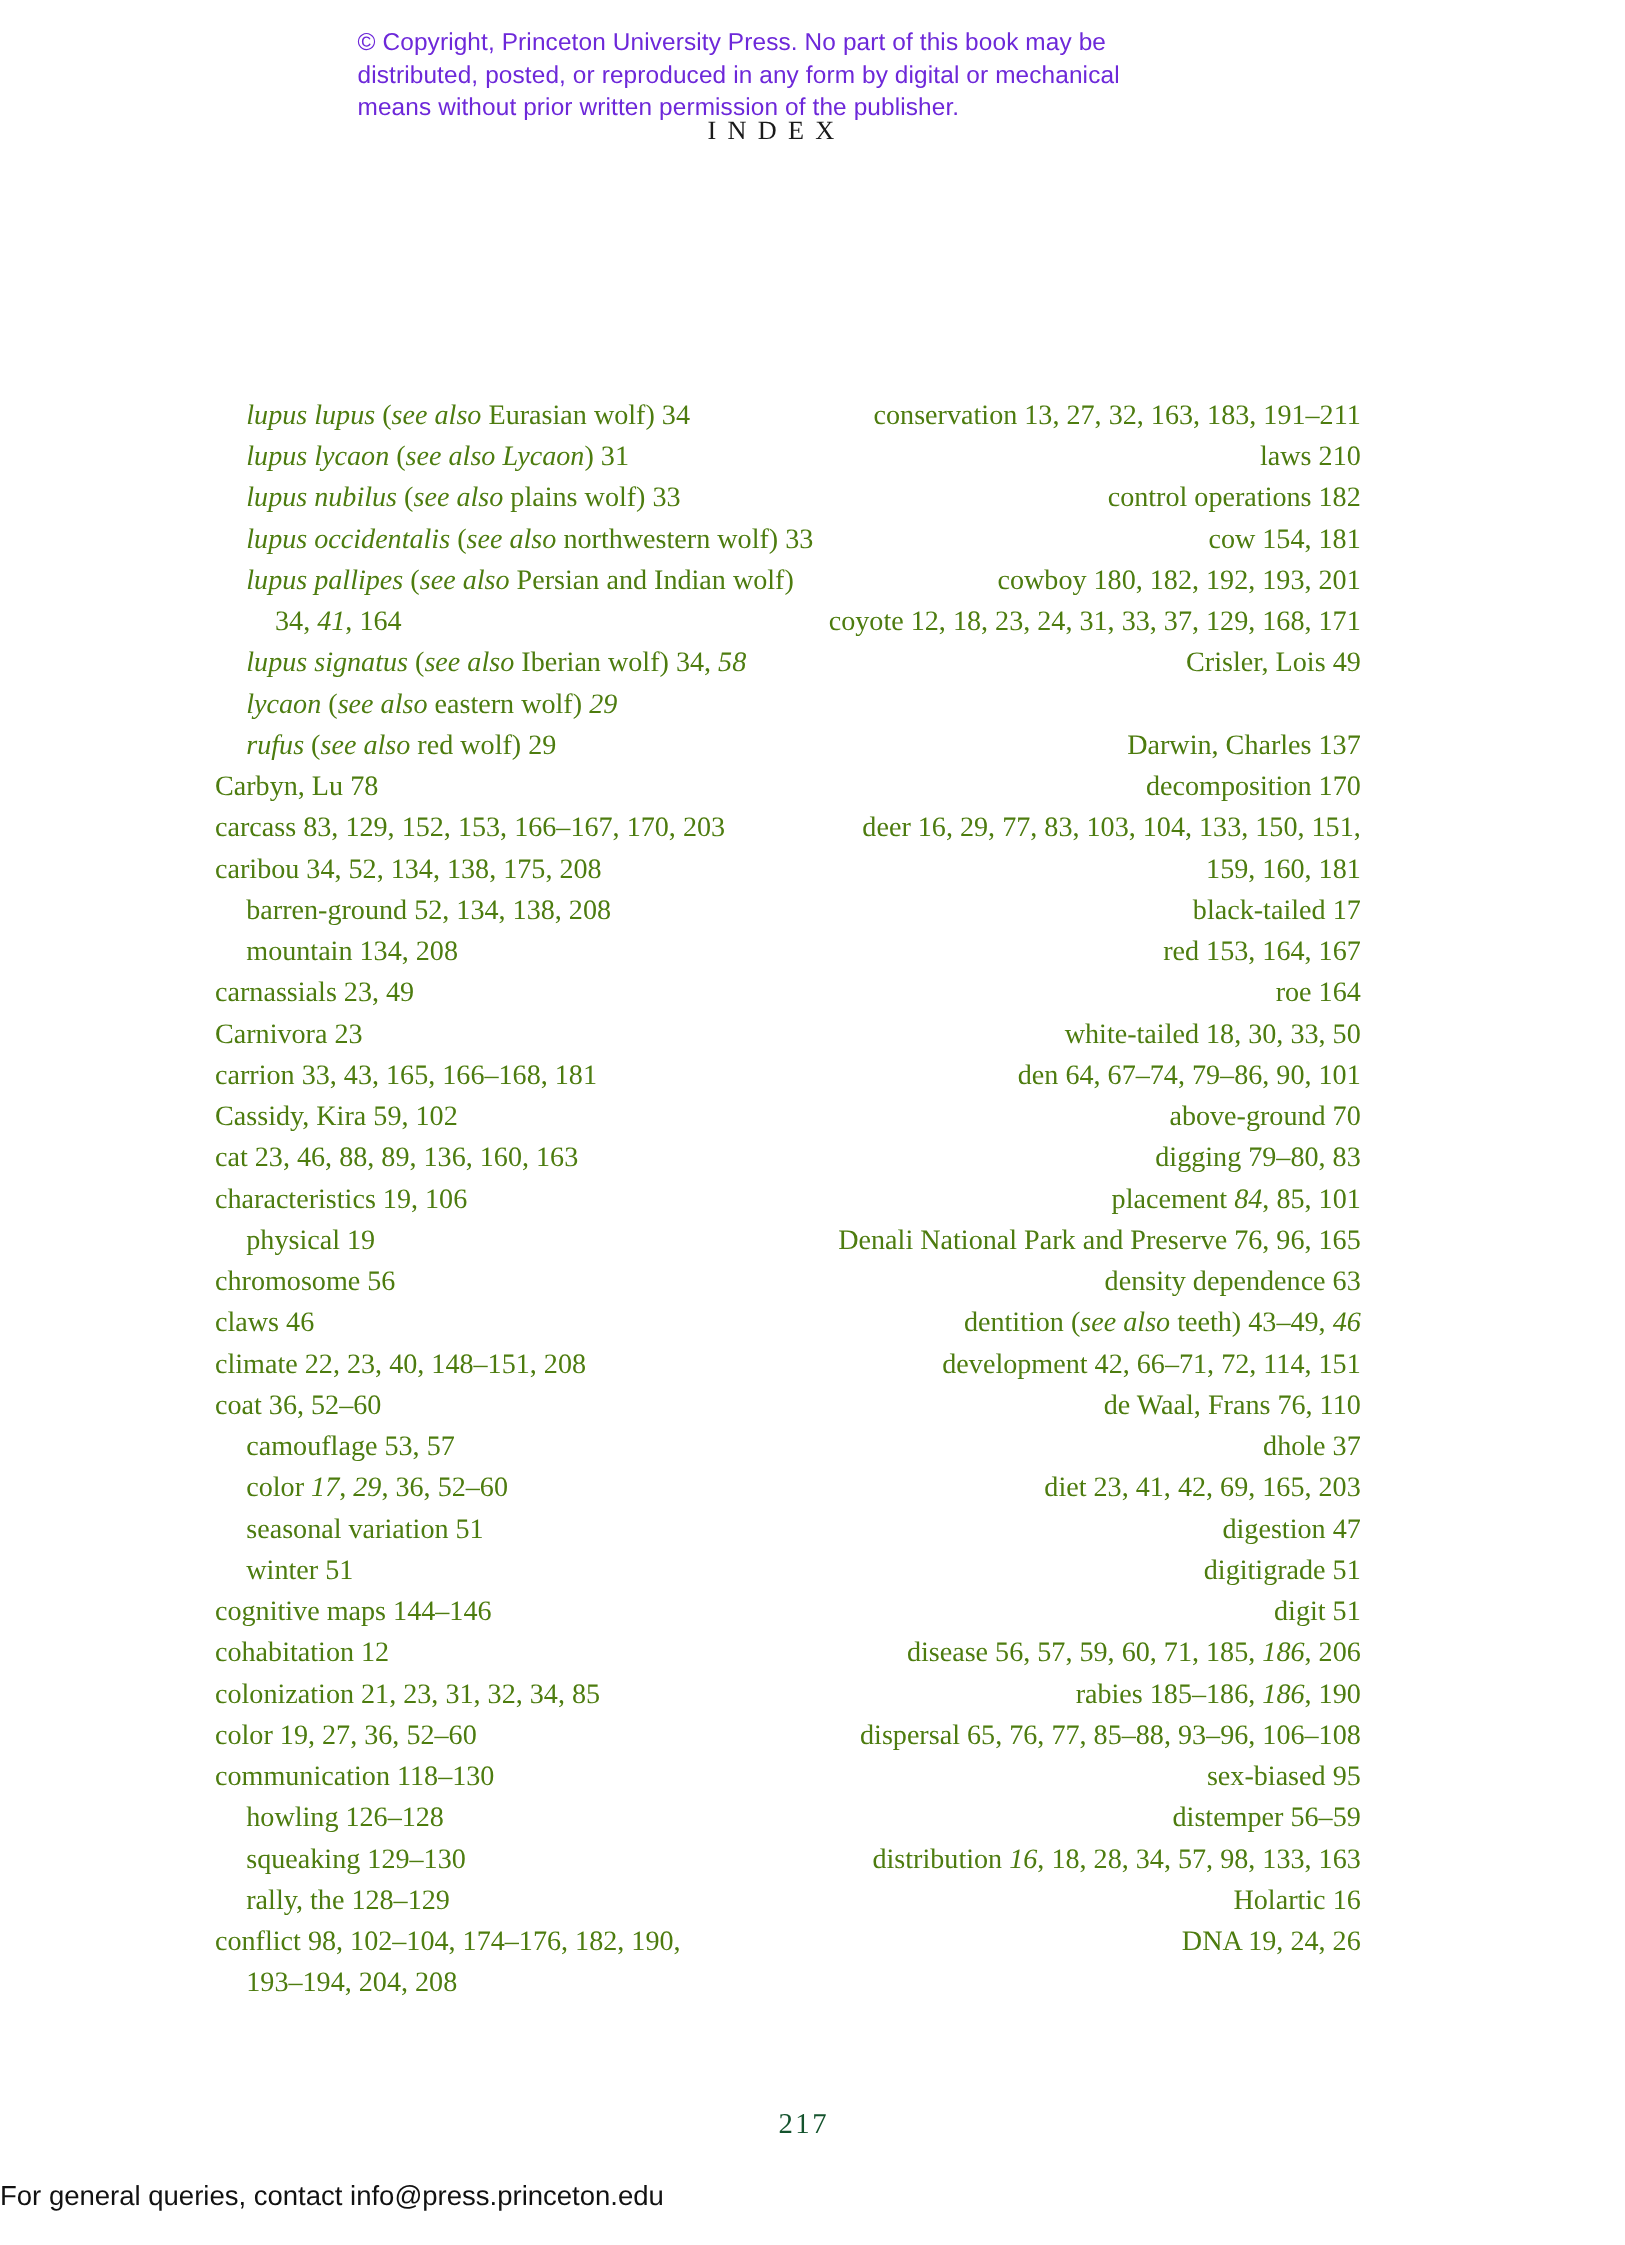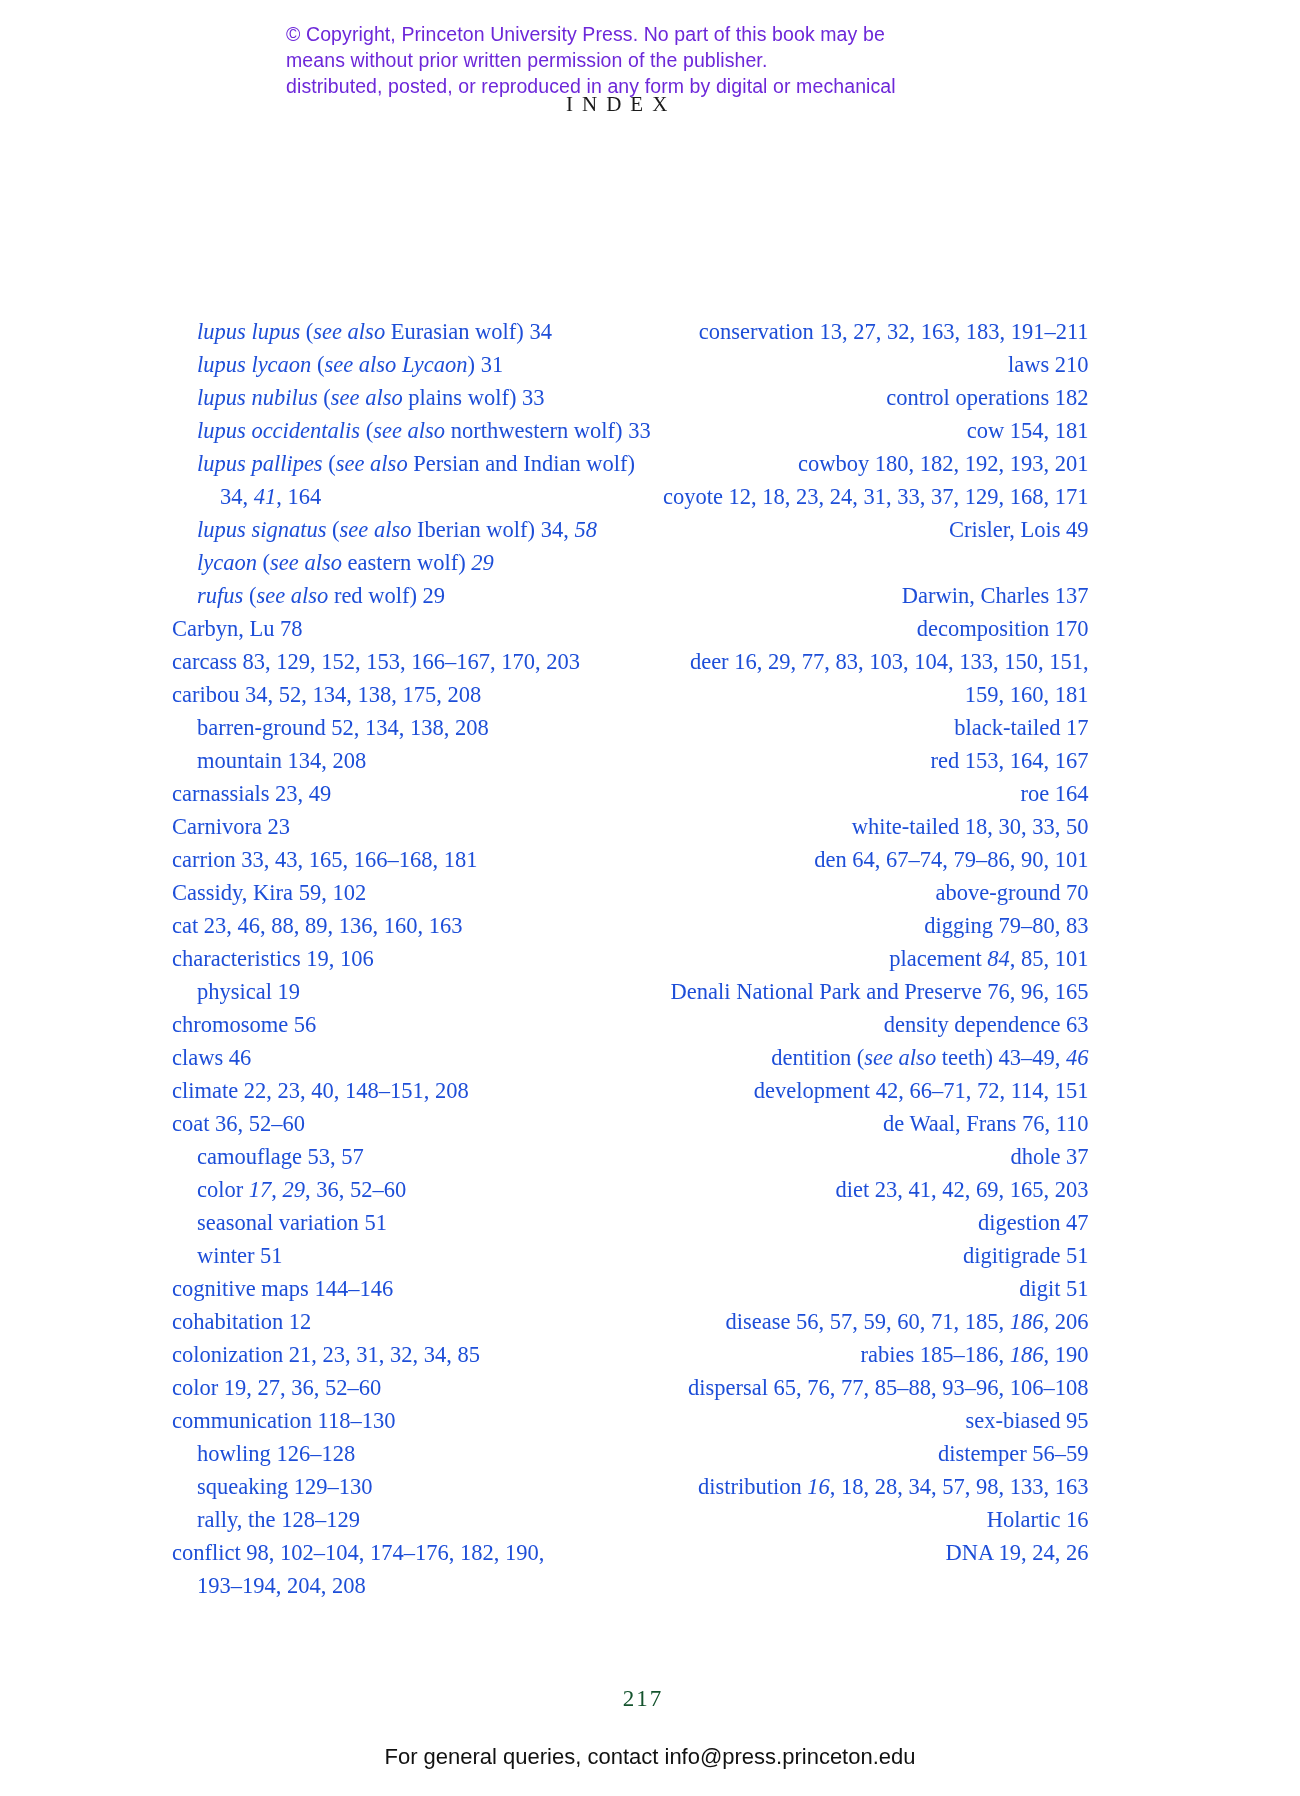--- a/index.html
+++ b/index.html
@@ -24,21 +24,21 @@
     top: 92px;
     margin: 0;
     font: 400 21px/24px "Liberation Serif", serif;
     letter-spacing: 9px;
     color: #1a1a1a;
   }
   .col {
     position: absolute;
     top: 315px;
     font: 22.5px/33px "Liberation Serif", serif;
-    color: #1d4ed8;
+    color: #4d7c0f;
     white-space: nowrap;
   }
   .col-left  { left: 172px; }
   .col-right { left: 663px; text-align: right; }
   .line { height: 33px; }
   .ind-0 { padding-left: 0; }
   .ind-1 { padding-left: 25px; }
   .ind-2 { padding-left: 48px; }
   .it { font-style: italic; }
   .page-number {
@@ -47,34 +47,34 @@
     left: 0; right: 14px;
     text-align: center;
     font: 23px "Liberation Serif", serif;
     color: #14532d;
     letter-spacing: 2px;
   }
   .contact {
     position: absolute;
     top: 1744px;
     left: 0; right: 0;
-    text-align: center;
+    text-align: left;
     font: 22px "Liberation Sans", sans-serif;
     color: #111111;
   }
 </style>
 </head>
 <body>
 
 <div class="page">
 
   <header class="copyright">
     <div>© Copyright, Princeton University Press. No part of this book may be</div>
+    <div>distributed, posted, or reproduced in any form by digital or mechanical</div>
     <div>means without prior written permission of the publisher.</div>
-    <div>distributed, posted, or reproduced in any form by digital or mechanical</div>
   </header>
 
   <h1 class="index-title">INDEX</h1>
 
   <div class="col col-left" id="col-left">
       <div class="line ind-1"><span class="it">lupus lupus </span><span>(</span><span class="it">see also</span><span> Eurasian wolf) 34</span></div>
       <div class="line ind-1"><span class="it">lupus lycaon </span><span>(</span><span class="it">see also Lycaon</span><span>) 31</span></div>
       <div class="line ind-1"><span class="it">lupus nubilus </span><span>(</span><span class="it">see also</span><span> plains wolf) 33</span></div>
       <div class="line ind-1"><span class="it">lupus occidentalis </span><span>(</span><span class="it">see also</span><span> northwestern wolf) 33</span></div>
       <div class="line ind-1"><span class="it">lupus pallipes </span><span>(</span><span class="it">see also</span><span> Persian and Indian wolf)</span></div>

